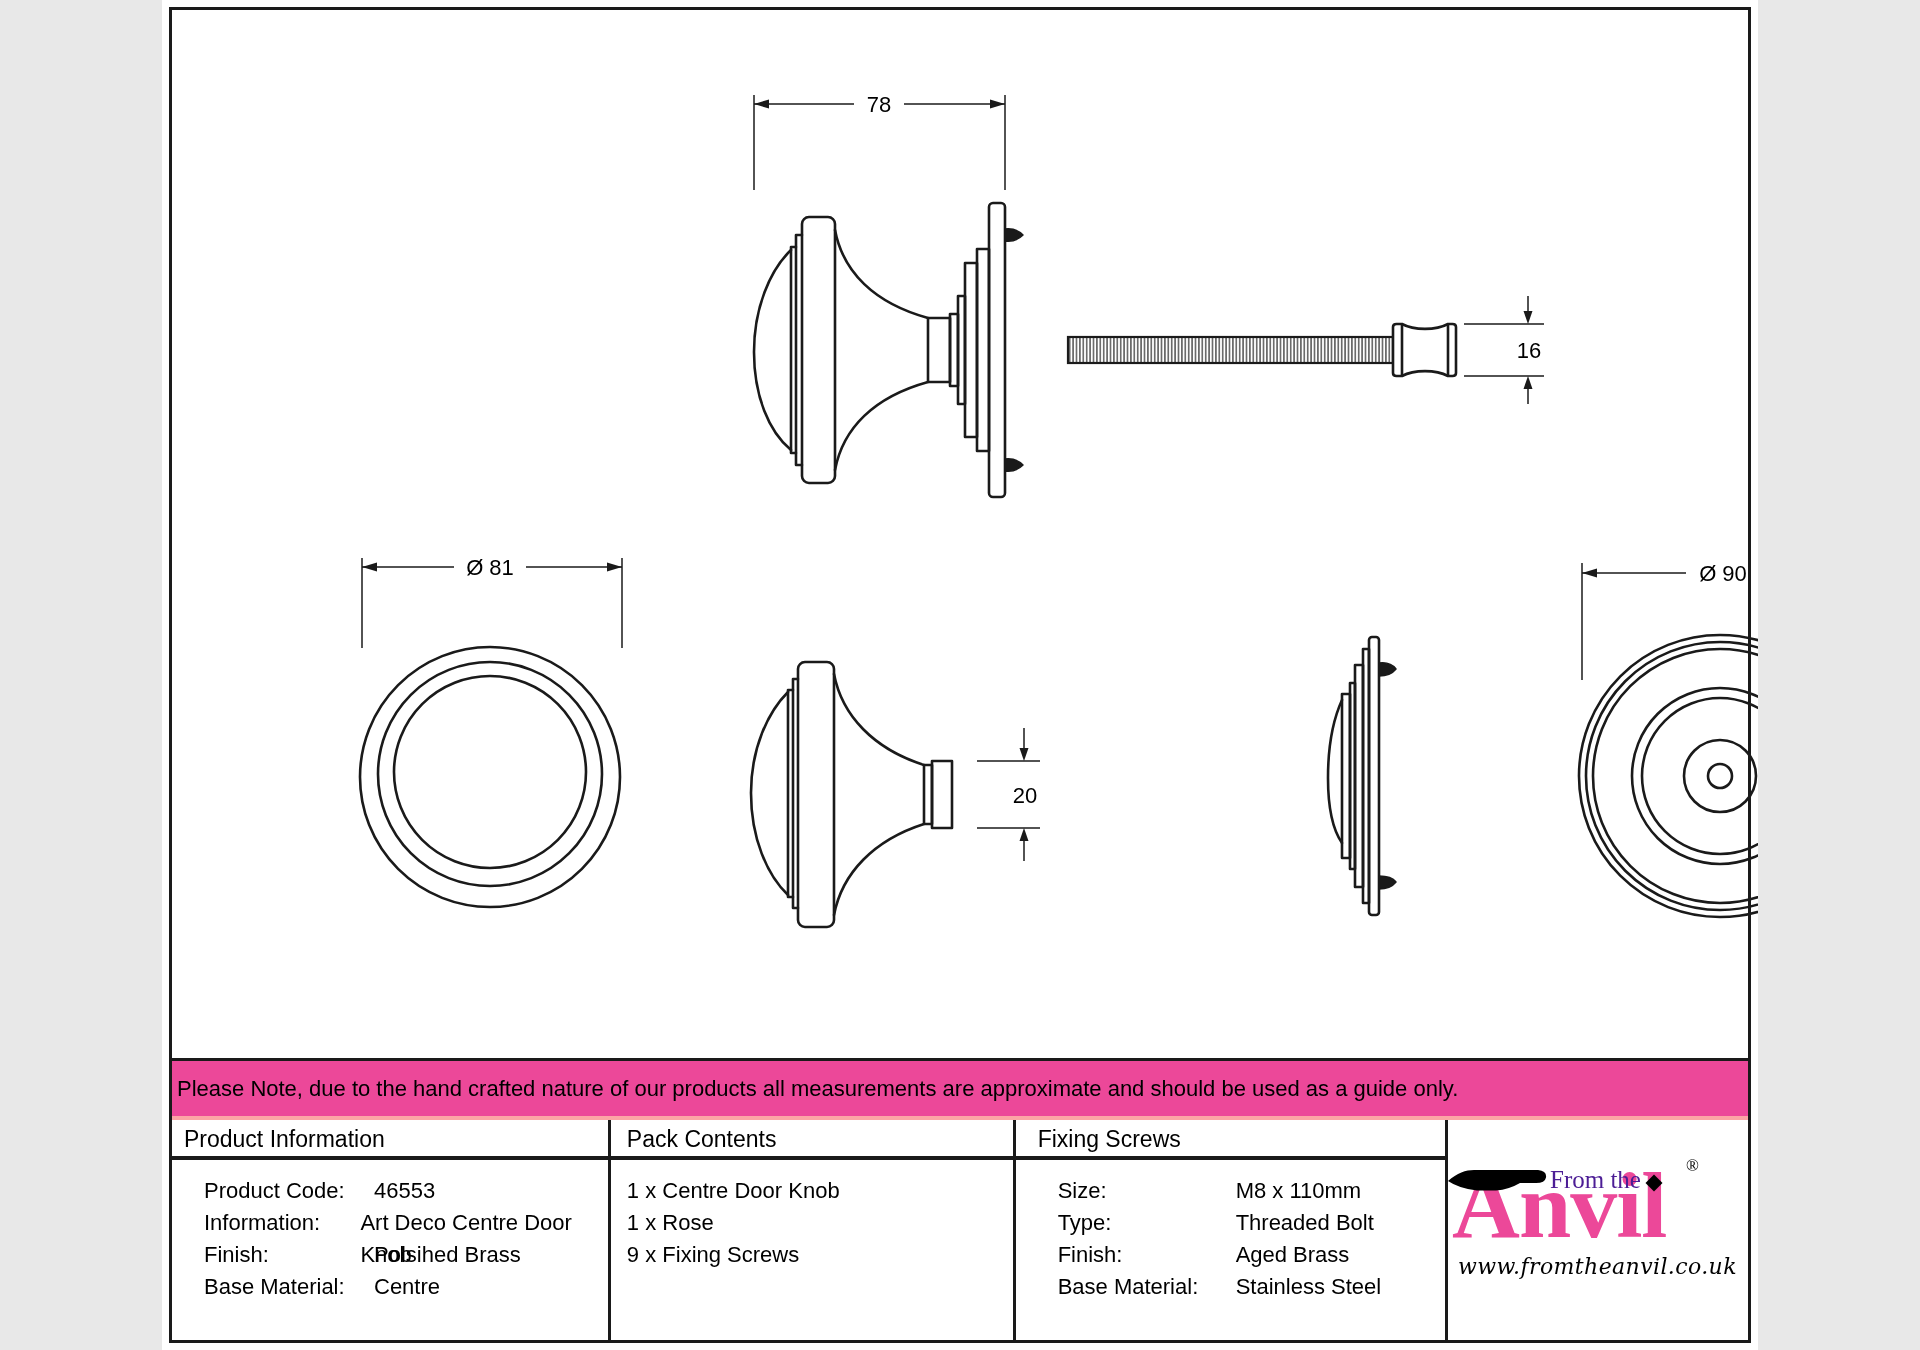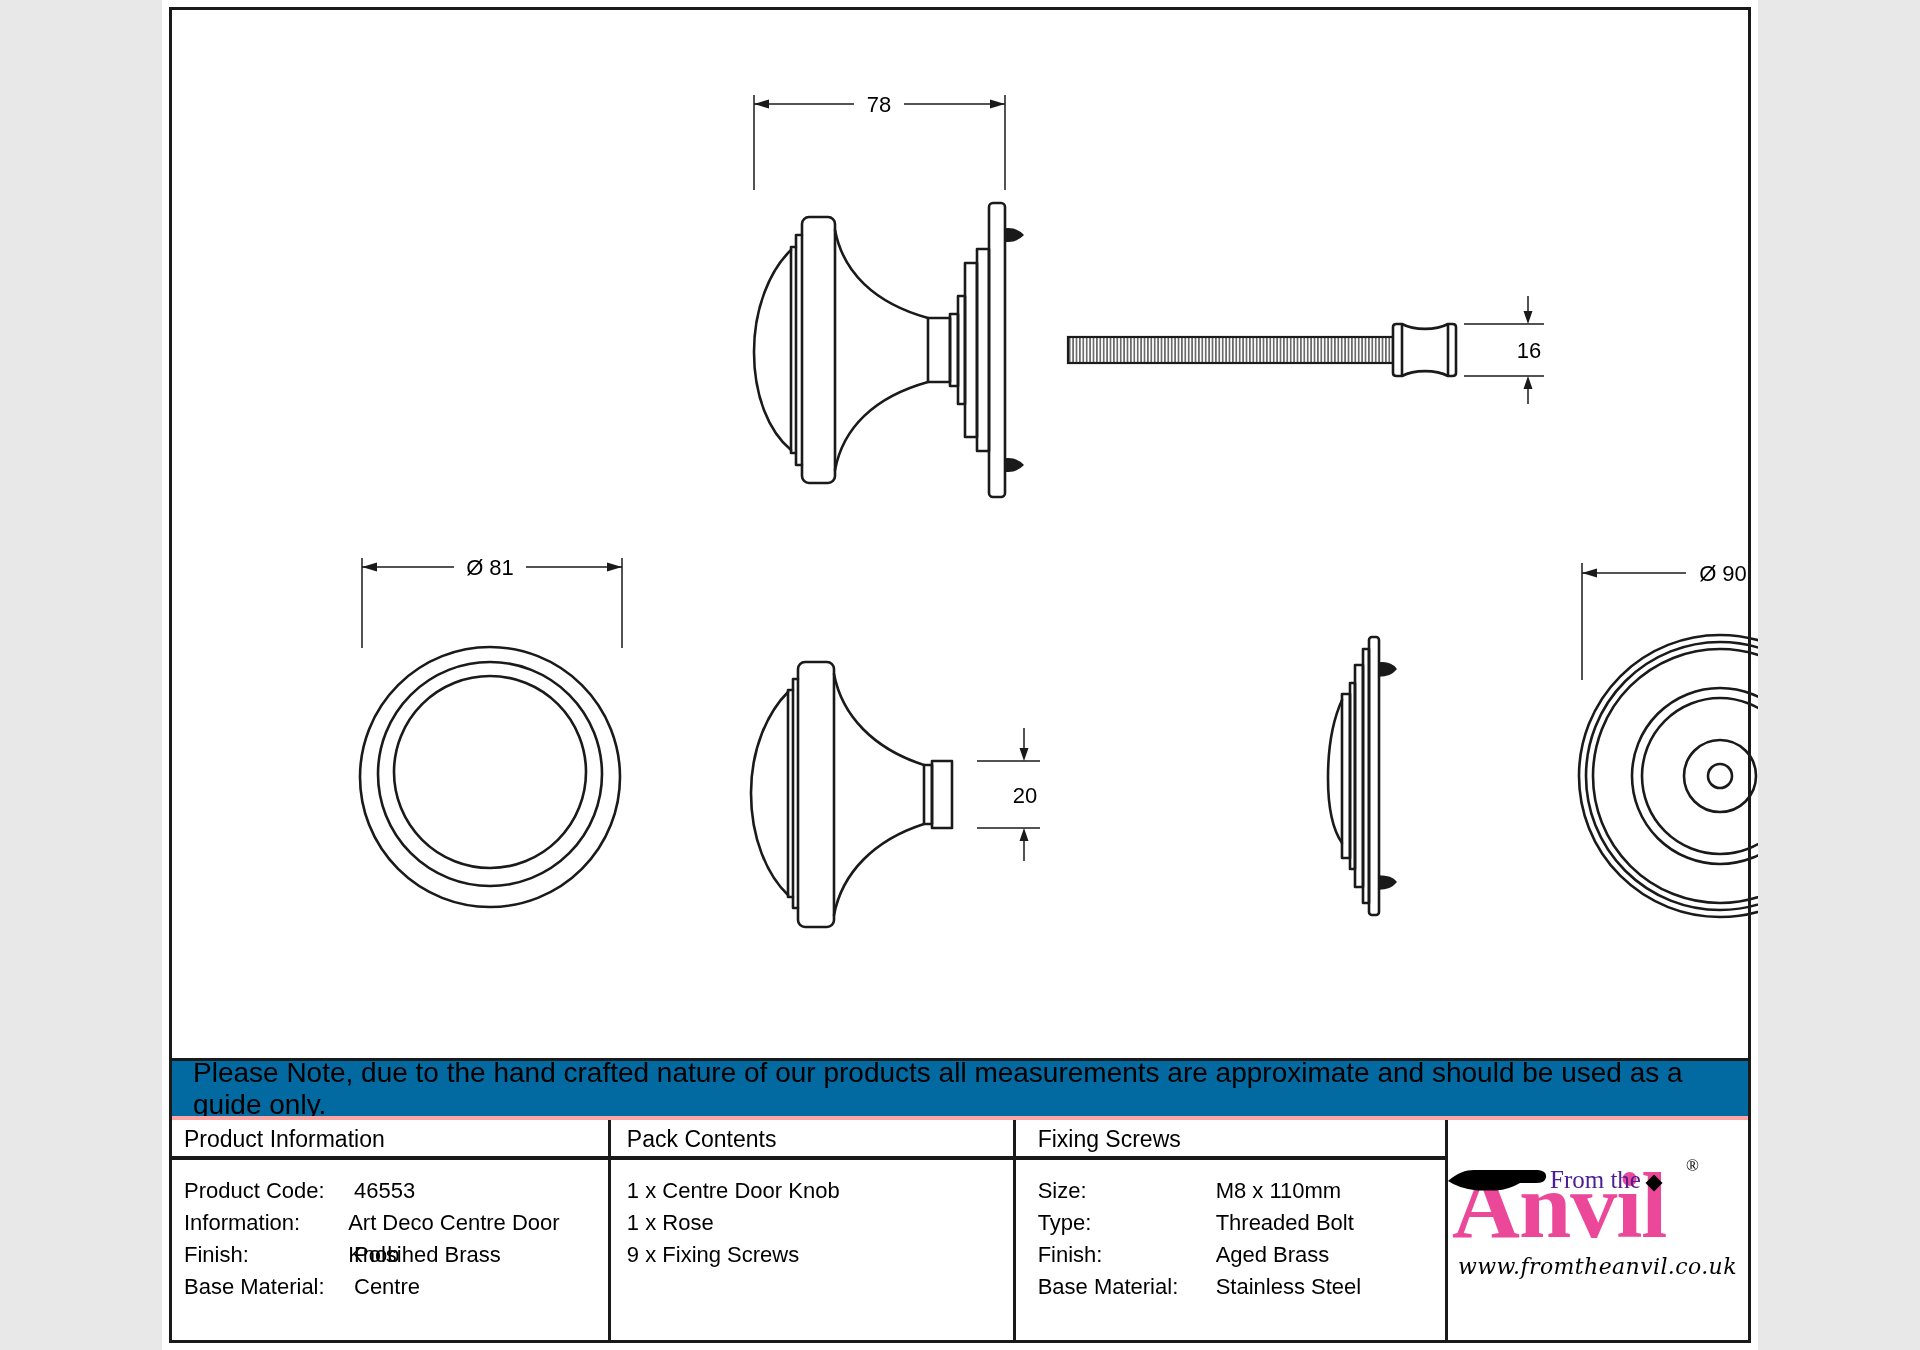--- a/index.html
+++ b/index.html
@@ -17,21 +17,21 @@
   .ol{fill:none;stroke:#1a1a1a;stroke-width:2.6;stroke-linejoin:round;stroke-linecap:round;}
   .olf{fill:#ffffff;stroke:#1a1a1a;stroke-width:2.6;stroke-linejoin:round;}
   .sp{fill:#1a1a1a;stroke:#1a1a1a;stroke-width:1.5;stroke-linejoin:round;}
   .dim{fill:none;stroke:#1a1a1a;stroke-width:1.5;}
   .ah{fill:#1a1a1a;stroke:none;}
   .dimtext{font-family:"Liberation Sans",sans-serif;font-size:22px;fill:#000;}
 
   .note-box{
     position:absolute;left:10px;right:10px;top:1058px;height:55px;
     border-top:3px solid #1a1a1a;display:flex;align-items:center;
-    padding-left:21px;font-size:28px;z-index:2;background:#0369a1;
+    padding-left:5px;font-size:22px;z-index:2;background:#ec4899;
   }
   .spec-table{
     position:absolute;left:10px;right:10px;top:1116px;bottom:10px;
     border-top:4px solid #fca5a5;display:flex;z-index:2;background:#fff;
   }
   .spec-col{position:relative;}
   .spec-col.bl{border-left:3px solid #1a1a1a;}
   .col-product{width:537px;}
   .col-pack{width:495px;}
   .col-screws{width:529px;}
@@ -40,21 +40,21 @@
     height:36px;line-height:38px;border-bottom:4px solid #1a1a1a;
     font-size:23px;
   }
   .col-product .cell-header{padding-left:12px;}
   .col-pack .cell-header{padding-left:16px;}
   .col-screws .cell-header{padding-left:22px;}
   .cell-body{padding-top:15px;font-size:22px;}
   .col-product .cell-body{padding-left:12px;}
   .col-pack .cell-body{padding-left:16px;}
   .col-screws .cell-body{padding-left:22px;}
-  .spec-row{display:flex;height:32px;line-height:32px;}
+  .spec-row{display:flex;height:32px;line-height:32px;margin-left:20px;}
   .col-product .spec-label{width:170px;}
   .col-screws .spec-label{width:178px;}
   .pack-item{height:32px;line-height:32px;}
 
   .logo{position:relative;width:300px;height:134px;margin-top:-10px;}
   .logo-anvil-word{
     position:absolute;left:4px;top:0;line-height:1;
     font-family:"Liberation Serif",serif;font-weight:bold;font-size:94px;
     letter-spacing:-1px;color:#ec4899;
   }

